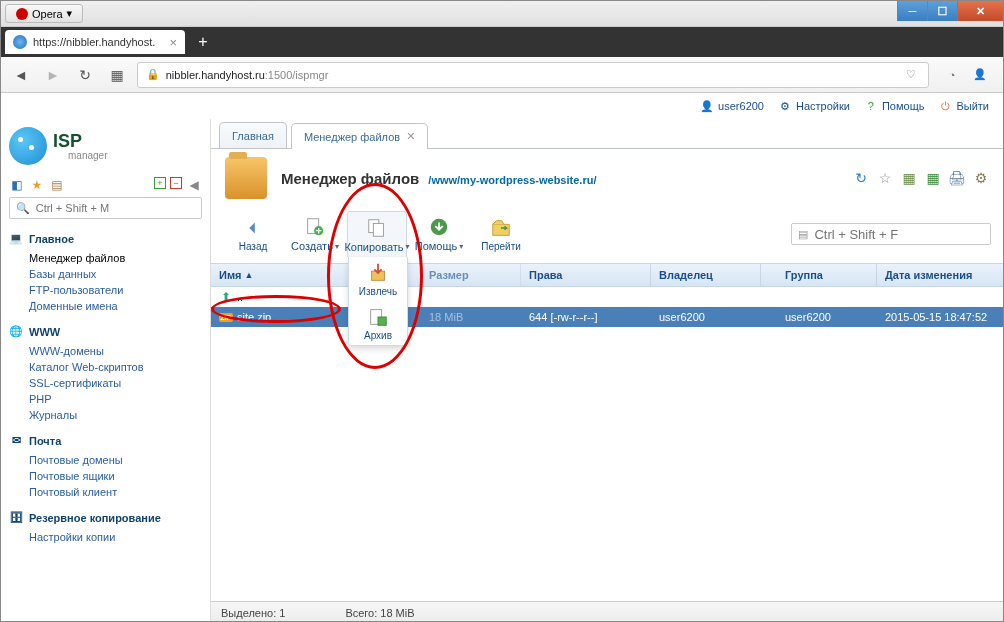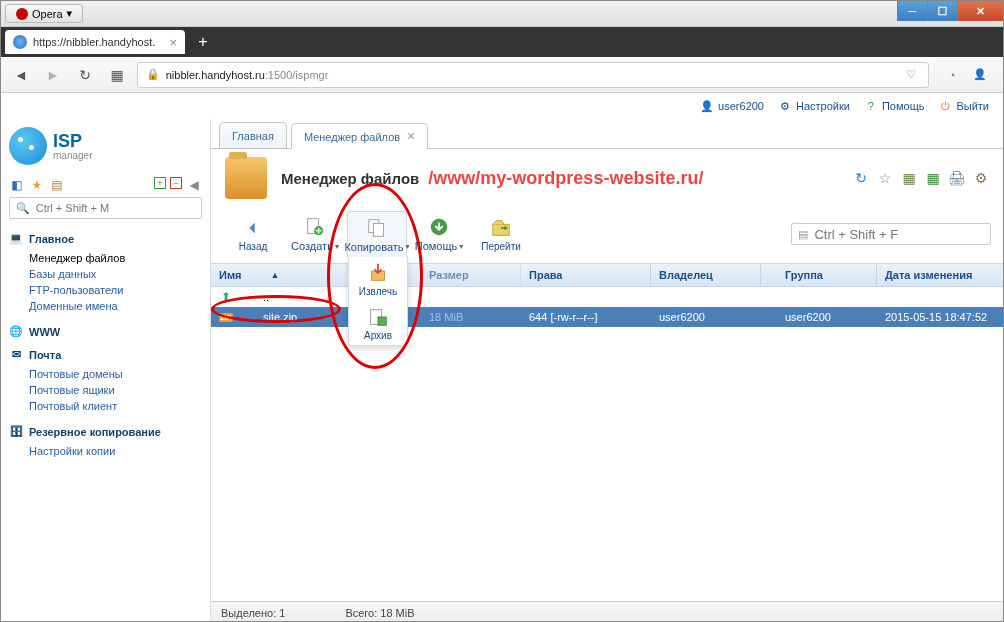--- a/index.html
+++ b/index.html
@@ -38,22 +38,22 @@
 
 .main-area { display: flex; flex: 1; overflow: hidden; }
 
 .sidebar { width: 210px; border-right: 1px solid #ddd; padding: 4px 8px 8px; overflow-y: auto; }
 .logo-area { padding: 4px 0 10px; }
 .logo-isp { display: flex; align-items: center; gap: 6px; }
 .logo-circle { width: 38px; height: 38px; background: radial-gradient(circle at 35% 35%, #5ac8f5, #1f8dd6); border-radius: 50%; position: relative; }
 .logo-circle::before, .logo-circle::after { content:''; position:absolute; width:5px; height:5px; background:#fff; border-radius:50%; }
 .logo-circle::before{ top:10px; left:9px; }
 .logo-circle::after{ top:18px; left:20px; }
-.logo-text { font-size: 18px; font-weight: bold; color: #0369a1; line-height: 1; }
-.logo-sub { font-size: 10px; color: #888; }
+.logo-text { font-size: 18px; font-weight: bold; color: #14532d; line-height: 1; }
+.logo-sub { font-size: 10px; color: #888; margin-left: 15px; }
 
 .sb-tools { display: flex; align-items: center; justify-content: space-between; padding: 2px 0 4px; }
 .sb-tools-left, .sb-tools-right { display: flex; gap: 4px; }
 .sb-tool { width: 16px; height: 16px; display: inline-flex; align-items: center; justify-content: center; cursor: pointer; font-size: 12px; }
 
 .sb-search { width: 100%; height: 22px; border: 1px solid #ccc; border-radius: 2px; padding: 0 6px; display:flex; align-items:center; gap:6px; color:#999; margin-bottom: 8px; }
 .sb-search input { border: none; outline: none; flex:1; font-size:11px; }
 
 .sb-group-title { display: flex; align-items: center; gap: 5px; color: #10426e; font-weight: bold; font-size: 12px; padding: 4px 0; cursor: pointer; }
 .sb-group-title .gicon { width: 15px; height: 15px; display:inline-flex; align-items:center; justify-content:center; }
@@ -65,21 +65,21 @@
 
 .app-tabs { height: 30px; display: flex; align-items: flex-end; padding: 0 8px; gap: 4px; border-bottom: 1px solid #c0c6cc; }
 .app-tab { height: 26px; padding: 4px 12px; display: flex; align-items: center; gap: 6px; border: 1px solid #c0c6cc; border-bottom: none; background: linear-gradient(#f9fbfd,#eef2f6); border-radius: 5px 5px 0 0; cursor: pointer; color: #3a6a9a; font-size: 11px; }
 .app-tab.active { background: #fff; position: relative; top: 1px; }
 .app-tab .x { color: #999; }
 
 .page-header { display: flex; align-items: center; padding: 8px 14px; gap: 14px; }
 .folder-big { width: 42px; height: 42px; background: linear-gradient(#f7c66a,#d9912b); border-radius: 4px; position:relative; }
 .folder-big::before{content:'';position:absolute;top:-5px;left:4px;width:18px;height:7px;background:#e4ae54;border-radius:2px 2px 0 0;}
 .page-title { font-size: 15px; font-weight: bold; color: #333; }
-.page-path { font-size: 18px; font-weight: bold; color: #ef4444; margin-left: 6px; }
+.page-path { font-size: 11px; font-weight: bold; color: #0369a1; margin-left: 6px; }
 .header-icons { margin-left: auto; display: flex; gap: 8px; align-items: center; }
 .header-icons .hi { width: 16px; height: 16px; cursor: pointer; display:flex; align-items:center; justify-content:center; font-size:14px; }
 
 .toolbar { display: flex; align-items: flex-start; padding: 4px 12px 0; gap: 2px; position: relative; }
 .tb-btn { width: 60px; height: 46px; display: flex; flex-direction: column; align-items: center; justify-content: center; gap: 2px; cursor: pointer; border: 1px solid transparent; border-radius: 3px; }
 .tb-btn.open { background: #f3f7fb; border: 1px solid #cddbe8; border-bottom: none; border-radius: 3px 3px 0 0; }
 .tb-icon { width: 26px; height: 22px; display:flex; align-items:center; justify-content:center; }
 .tb-label { font-size: 10px; color: #1a4e8a; display:flex; align-items:center; gap:2px; }
 .tb-caret { font-size: 8px; color: #666; }
 .tb-search { margin-left: auto; width: 200px; height: 22px; border: 1px solid #ccc; border-radius: 2px; display:flex; align-items:center; padding:0 6px; color:#999; align-self: center; gap:6px; }
@@ -89,21 +89,21 @@
 .dd-item { height: 44px; display: flex; flex-direction: column; align-items: center; justify-content: center; gap: 2px; cursor: pointer; text-align: right; }
 .dd-label { font-size: 10px; color: #1a4e8a; }
 
 .tb-btn.copy-wrap { position: relative; }
 
 
 .red-oval { position: absolute; border: 3px solid #d00; border-radius: 50%; pointer-events: none; z-index: 50; }
 
 .table-wrap { flex: 1; overflow: auto; margin-top: 6px; }
 .table-head { display: flex; background: linear-gradient(#eaf2fb,#d7e5f4); height: 24px; align-items: center; font-weight: bold; color: #1a4e8a; border-top: 1px solid #c7d6e6; border-bottom: 1px solid #c7d6e6; }
-.col { padding: 0 8px; border-right: 1px solid #c7d6e6; height: 100%; display:flex; align-items:center;gap:26px; }
+.col { padding: 0 8px; border-right: 1px solid #c7d6e6; height: 100%; display:flex; align-items:center; }
 .c-name { width: 210px; }
 .c-size { width: 100px; }
 .c-perm { width: 130px; }
 .c-owner { width: 110px; }
 .c-group { width: 100px; margin-left: 16px; }
 .c-date { flex: 1; border-right: none; }
 .sort-mark { font-size: 9px; margin-left: 3px; }
 
 .table-row { display: flex; height: 20px; align-items: center; cursor: pointer; }
 .table-row.up { background: #fff; }
@@ -215,20 +215,27 @@
           <div class="sb-items">
             <a class="sb-item active">Менеджер файлов</a>
             <a class="sb-item">Базы данных</a>
             <a class="sb-item">FTP-пользователи</a>
             <a class="sb-item">Доменные имена</a>
           </div>
           <div class="sb-group-title">
             <span class="gicon">🌐</span>
             <span>WWW</span>
           </div>
+          <div class="sb-items">
+            <a class="sb-item">WWW-домены</a>
+            <a class="sb-item">Каталог Web-скриптов</a>
+            <a class="sb-item">SSL-сертификаты</a>
+            <a class="sb-item">PHP</a>
+            <a class="sb-item">Журналы</a>
+          </div>
           <div class="sb-group-title">
             <span class="gicon">✉</span>
             <span>Почта</span>
           </div>
           <div class="sb-items">
             <a class="sb-item">Почтовые домены</a>
             <a class="sb-item">Почтовые ящики</a>
             <a class="sb-item">Почтовый клиент</a>
           </div>
           <div class="sb-group-title">

